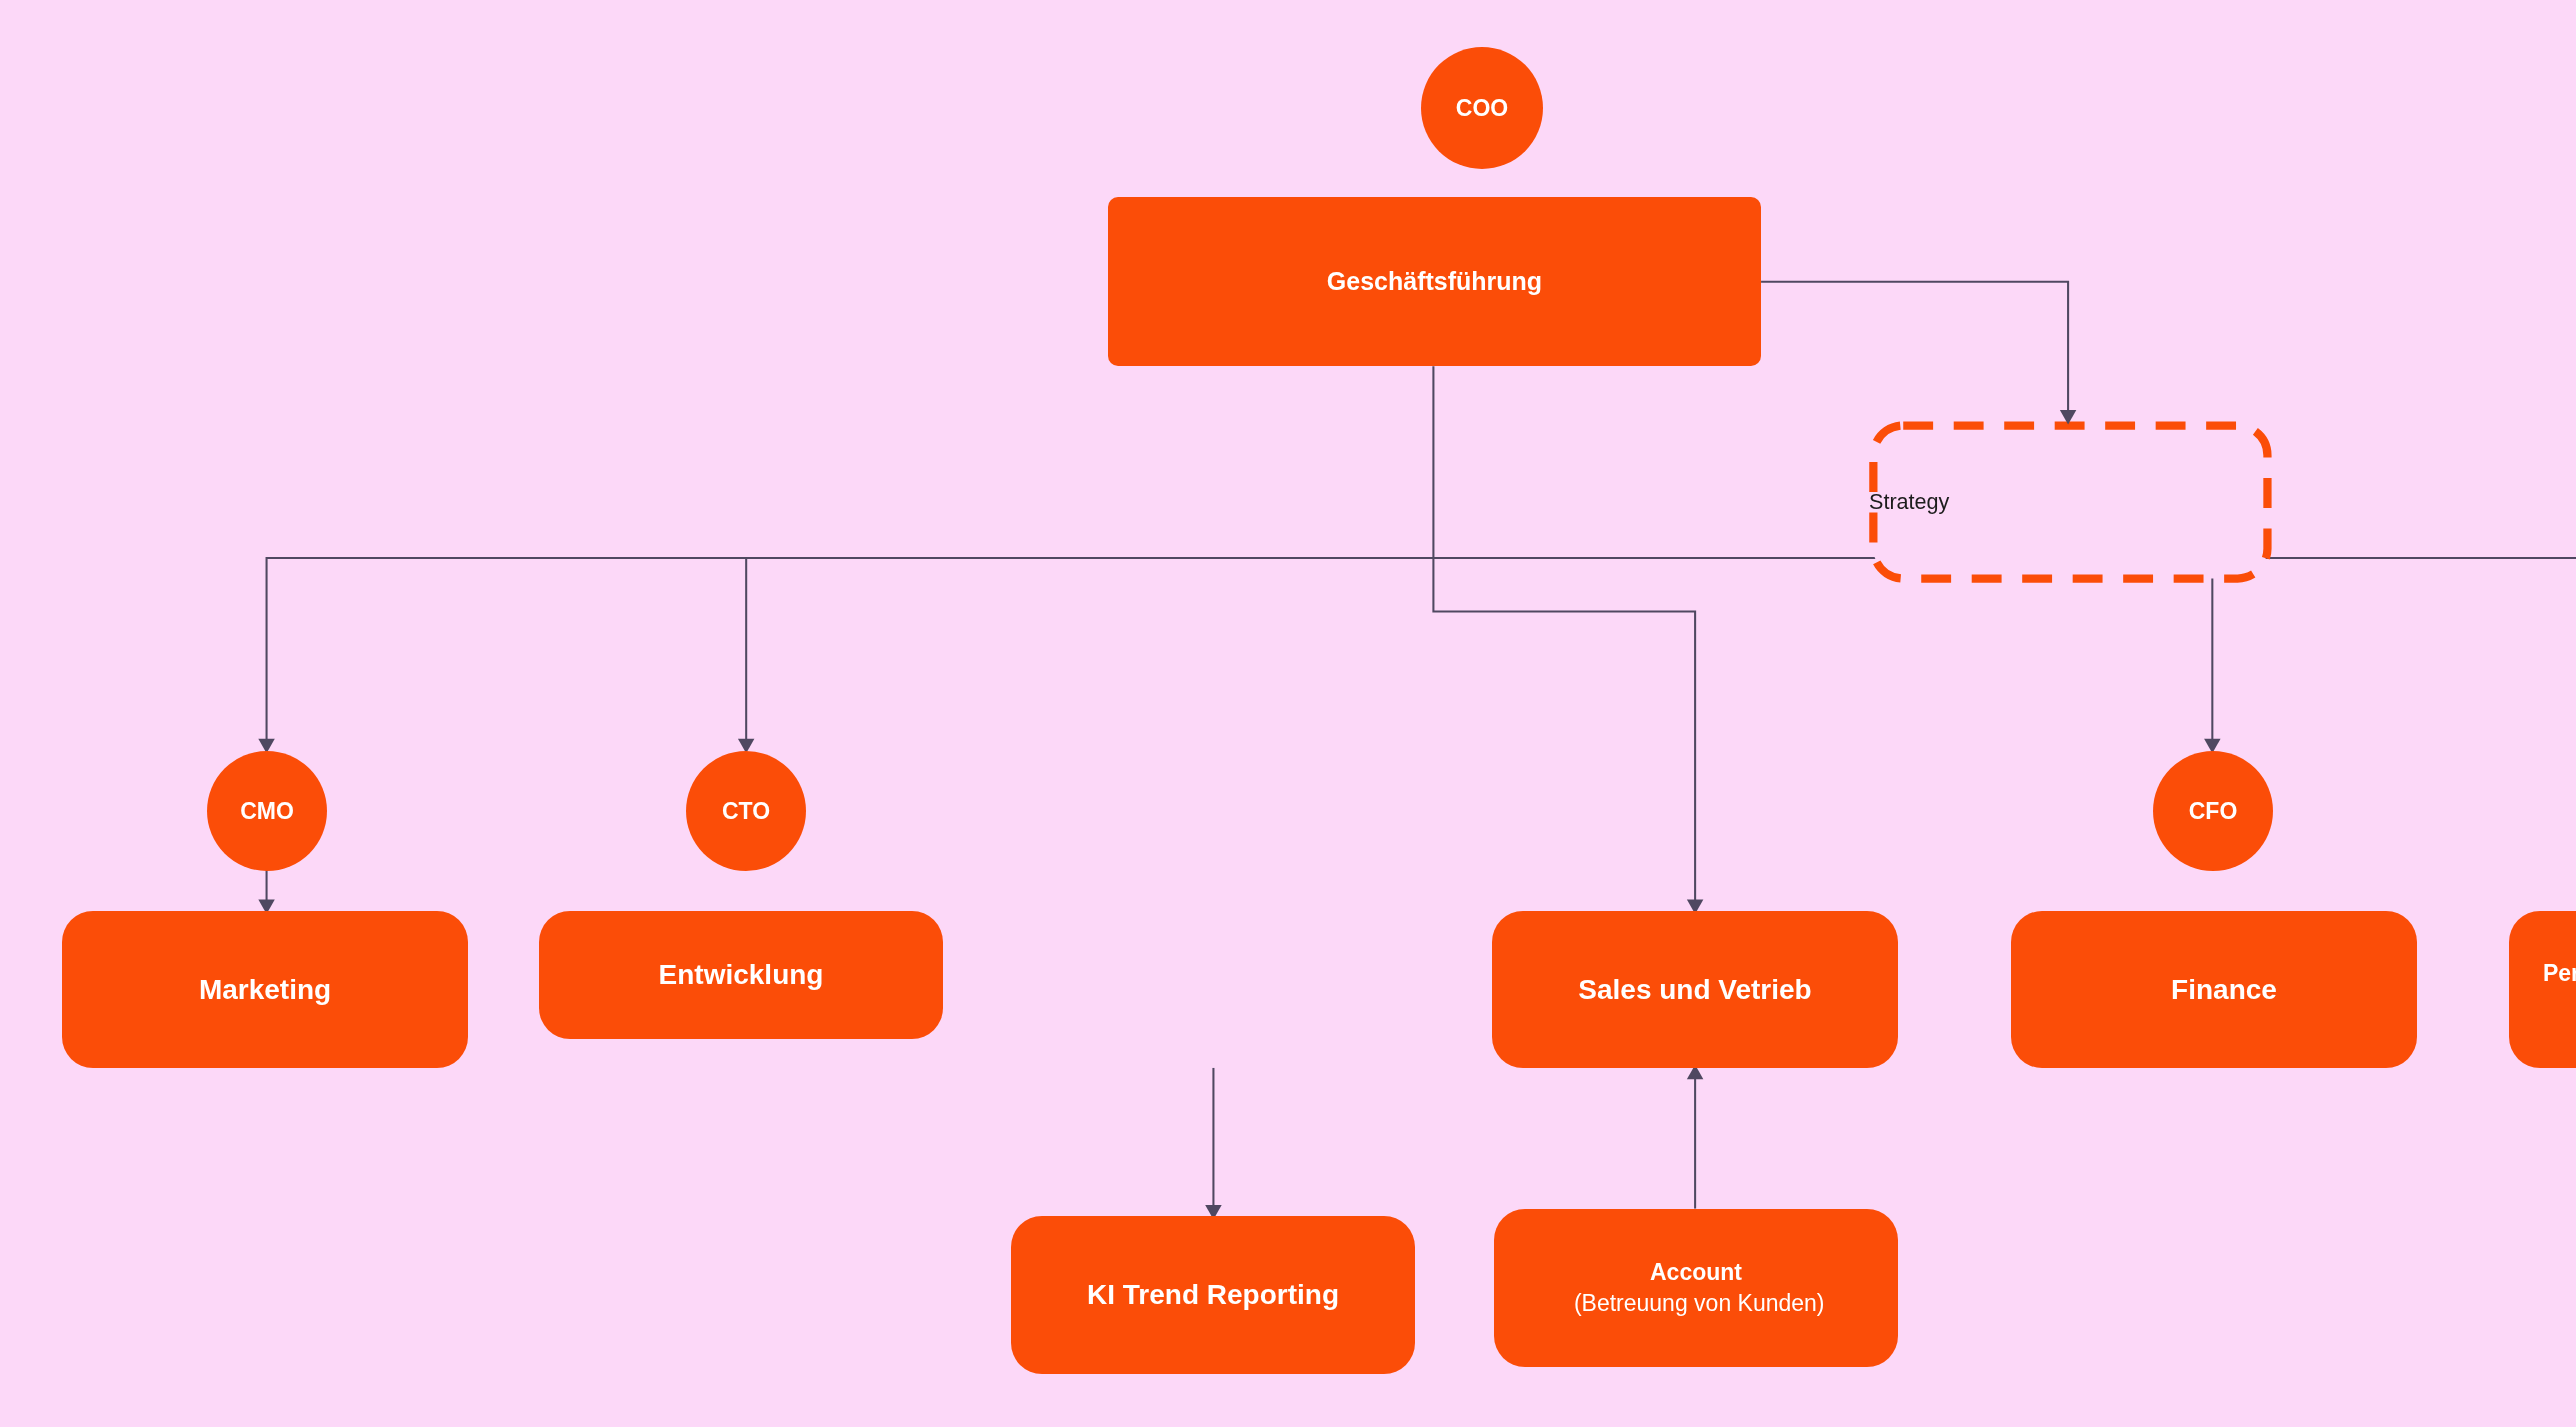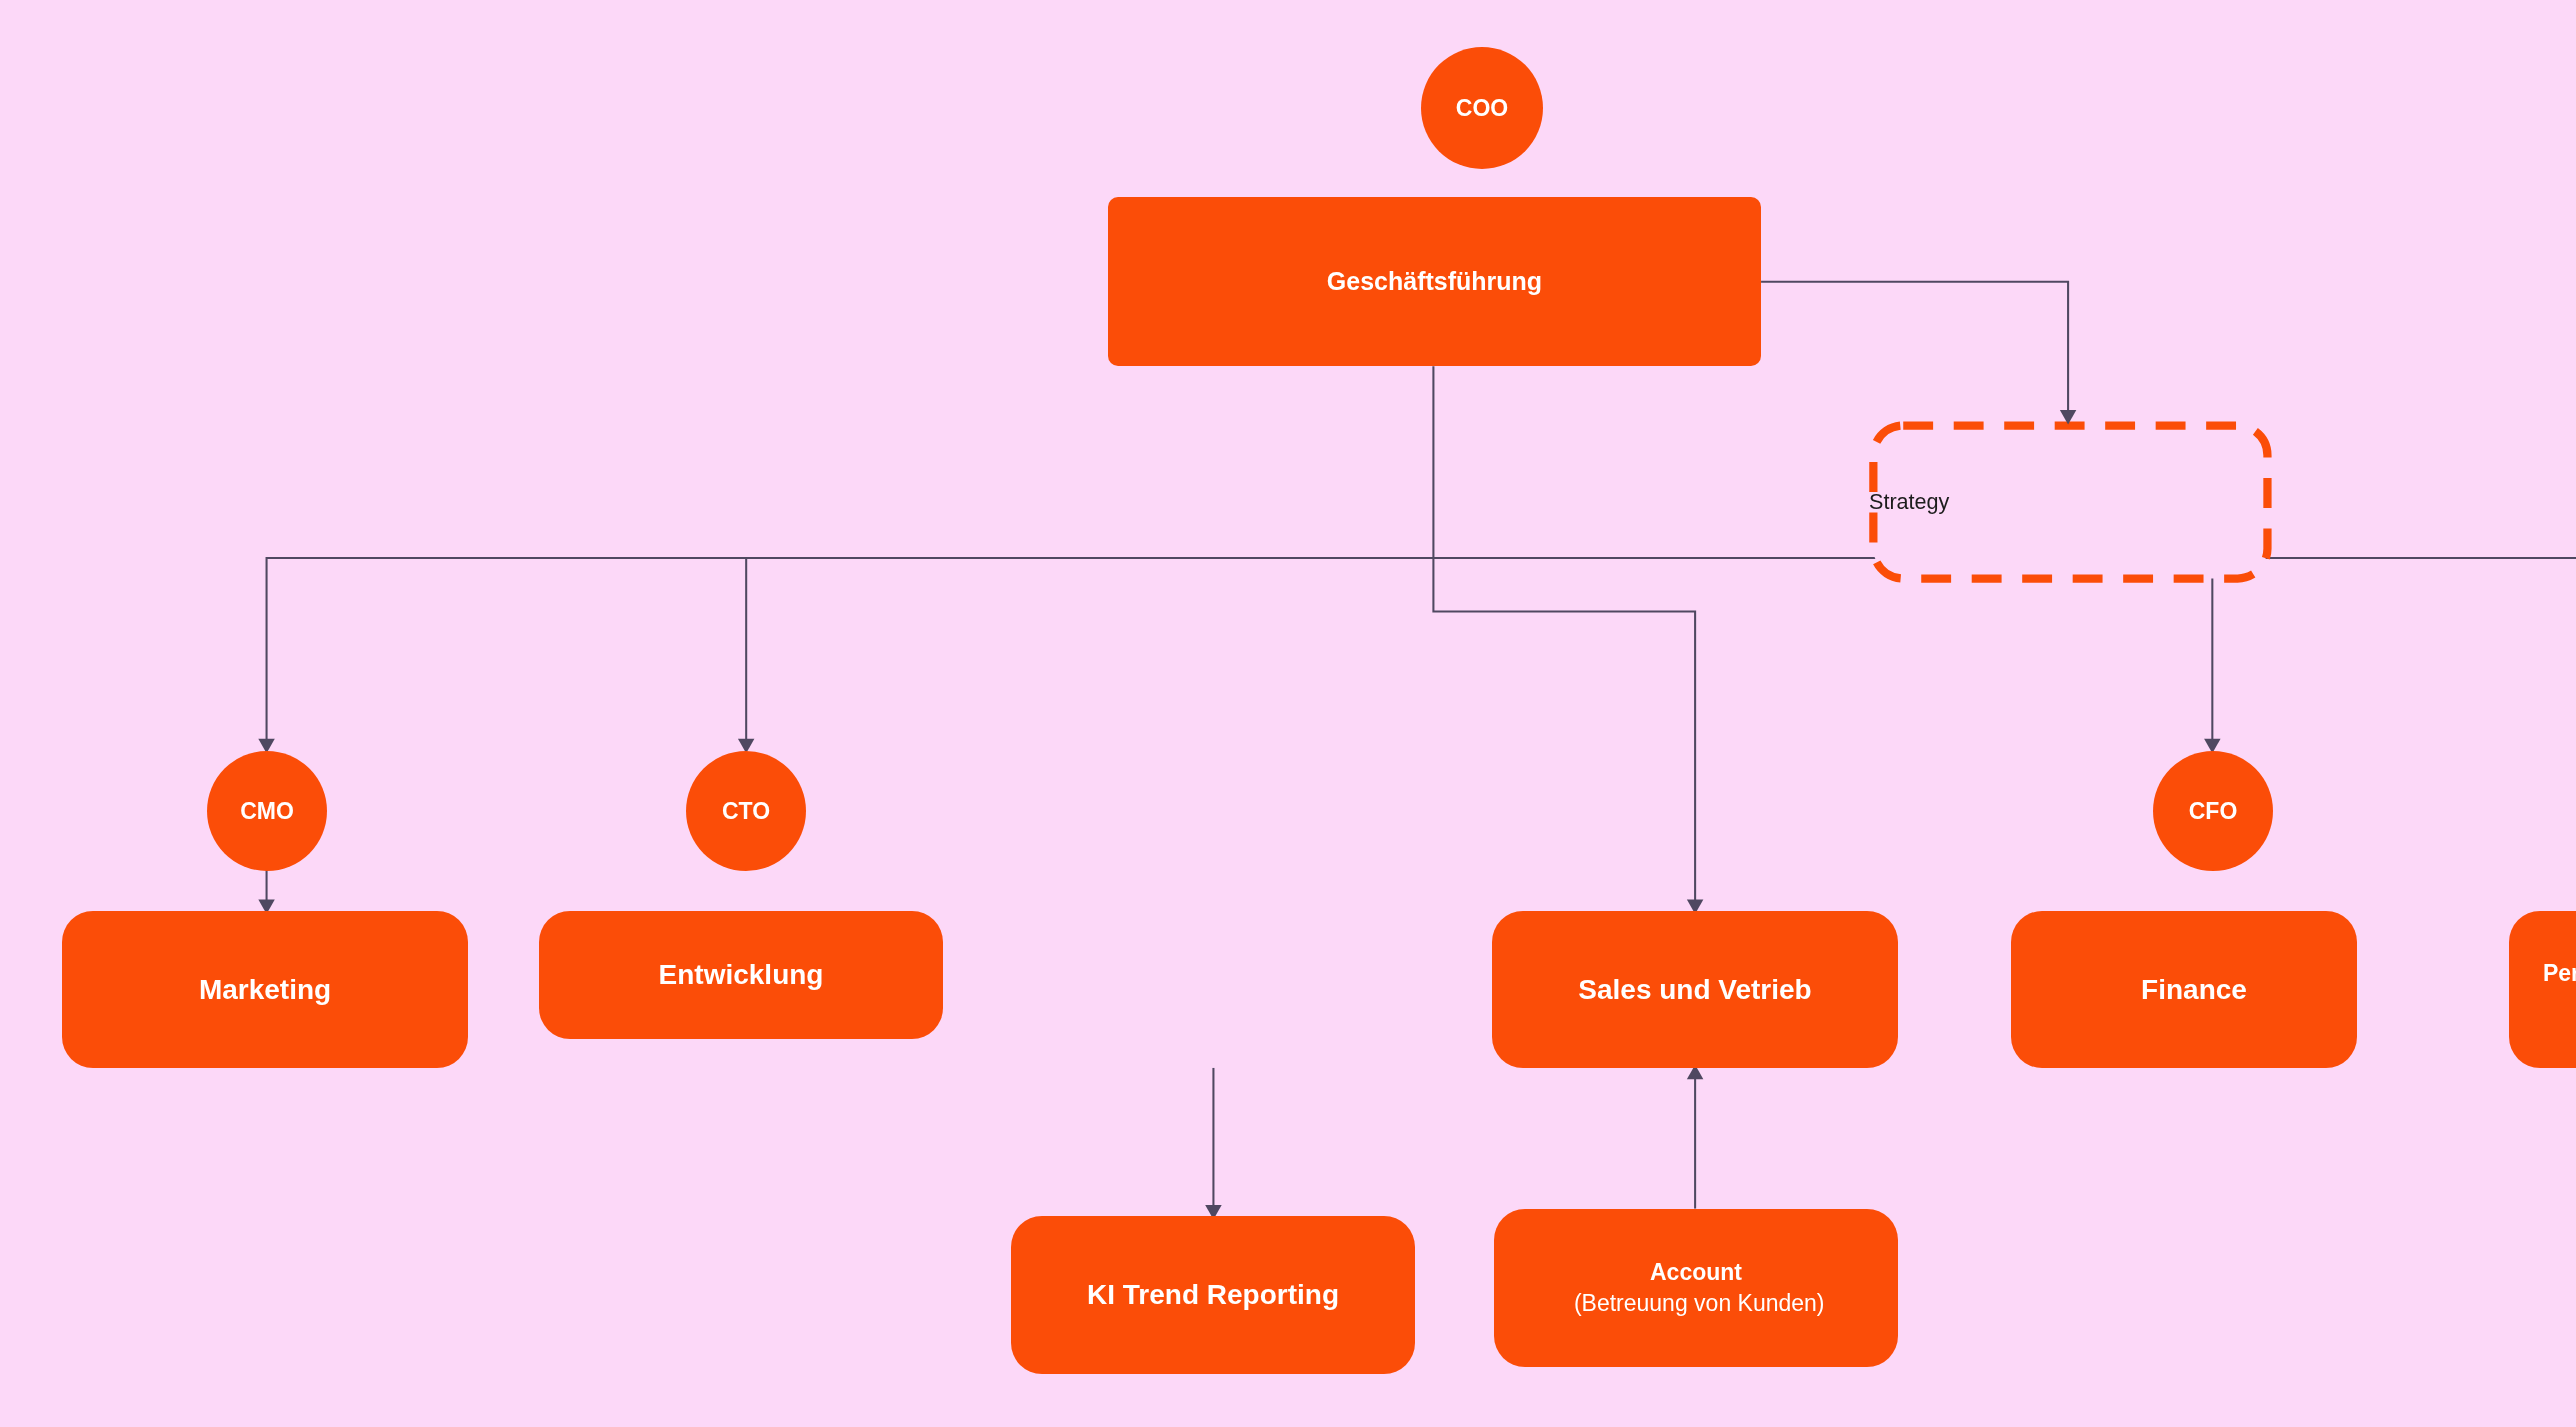--- a/index.html
+++ b/index.html
@@ -117,21 +117,21 @@
 
   <div class="node box" style="left:62px;top:911px;width:406px;height:157px;">
     <span>Marketing</span>
   </div>
   <div class="node box" style="left:539px;top:911px;width:404px;height:128px;">
     <span>Entwicklung</span>
   </div>
   <div class="node box" style="left:1492px;top:911px;width:406px;height:157px;">
     <span>Sales und Vetrieb</span>
   </div>
-  <div class="node box" style="left:2011px;top:911px;width:346px;height:157px;padding-left:20px;">
+  <div class="node box" style="left:2011px;top:911px;width:406px;height:157px;padding-left:20px;">
     <span>Finance</span>
   </div>
   <div class="node box wrap-pad" style="left:2509px;top:911px;width:404px;height:157px;">
     <span>Personalabteilung (People and Culture)</span>
   </div>
 
   <div class="node box" style="left:1011px;top:1216px;width:404px;height:158px;">
     <span>KI Trend Reporting</span>
   </div>
   <div class="node box account-box" style="left:1494px;top:1209px;width:404px;height:158px;">

